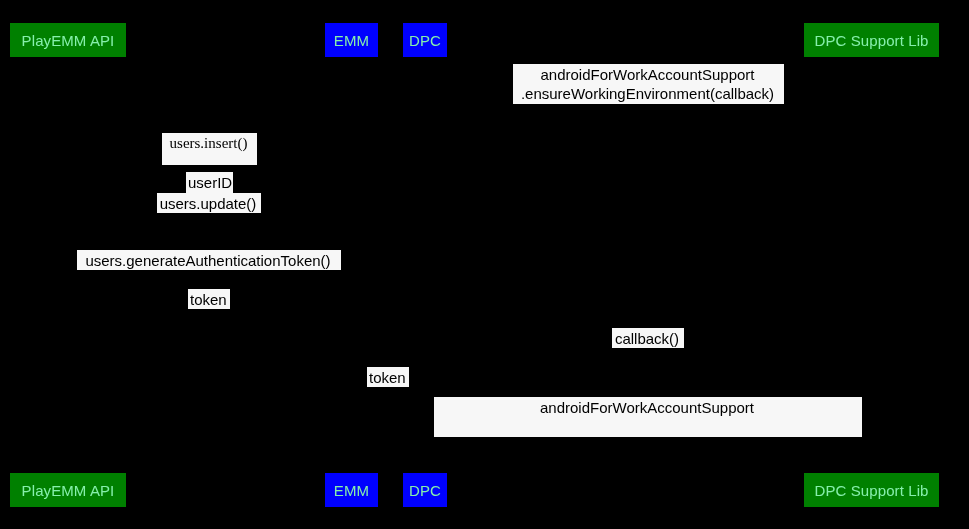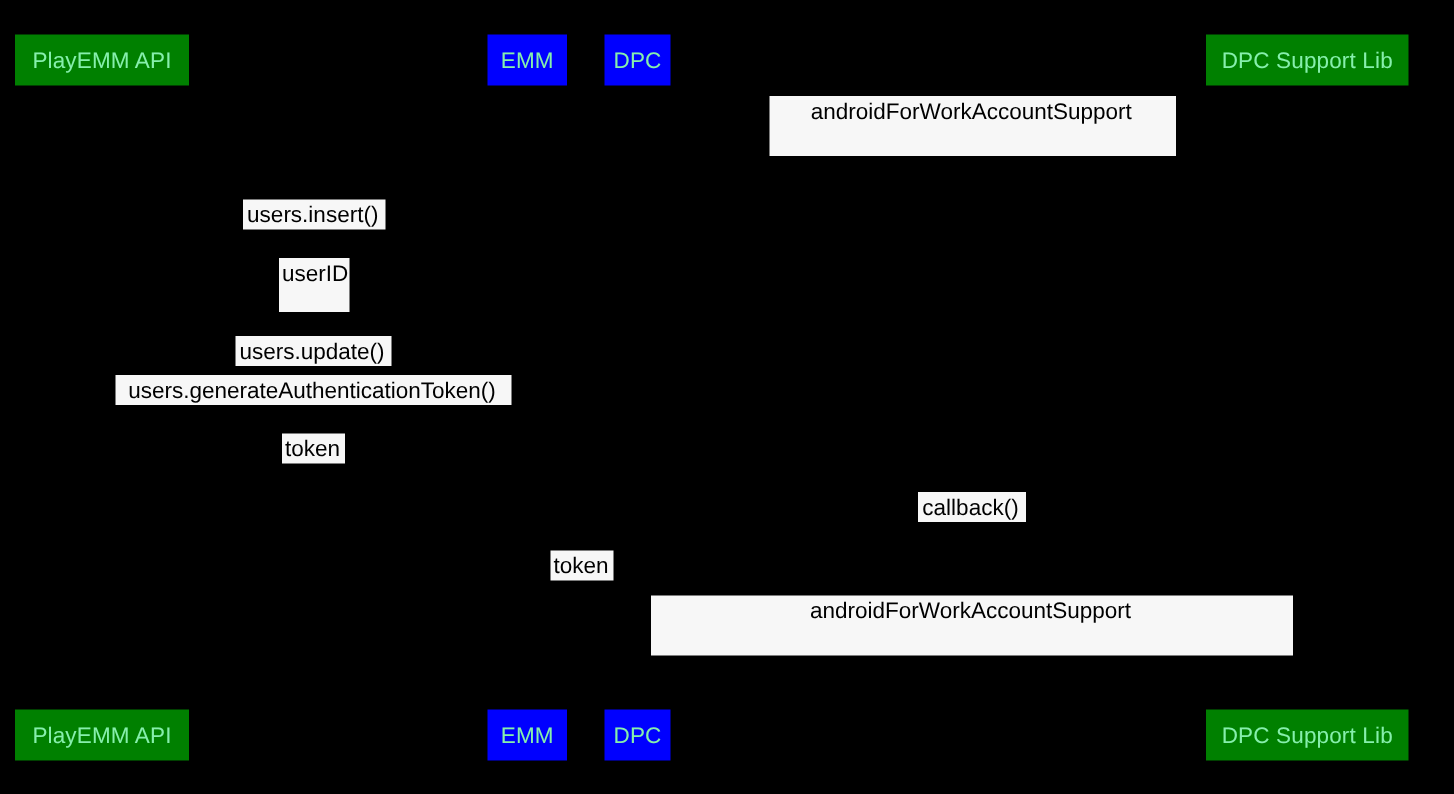--- a/index.html
+++ b/index.html
@@ -102,30 +102,30 @@
       <span>EMM</span>
     </div>
     <div class="participant" style="left: 403px; top: 473px; width: 44px; height: 34px; background: rgb(0, 0, 255);">
       <span>DPC</span>
     </div>
     <div class="participant" style="left: 804px; top: 473px; width: 135px; height: 34px; background: rgb(0, 128, 0);">
       <span>DPC Support Lib</span>
     </div>
     <div class="arrow" style="left: 425px; width: 446px; top: 106px;"></div>
     <div class="arrow-head right" style="top: 102px; left: 863px;"></div>
-    <div class="msg-label two-line" style="left: 513px; top: 64px; width: 271px; height: 40px;"><span class="line">androidForWorkAccountSupport</span></div>
+    <div class="msg-label two-line" style="left: 513px; top: 64px; width: 271px; height: 40px;"><span class="line">androidForWorkAccountSupport</span><span class="line">.ensureWorkingEnvironment(callback)</span></div>
     <div class="arrow" style="left: 68px; width: 283px; top: 155px;"></div>
     <div class="arrow-head left" style="top: 151px; left: 68px;"></div>
-    <div class="msg-label" style="left: 162px; top: 133px; width: 95px; height: 20px;"><span class="line">users.insert()</span></div>
+    <div class="msg-label" style="left: 162px; top: 133px; width: 95px; height: 32px; font-family: Liberation Serif, serif;"><span class="line">users.insert()</span></div>
     <div class="arrow" style="left: 68px; width: 283px; top: 194px;"></div>
     <div class="arrow-head right" style="top: 190px; left: 343px;"></div>
     <div class="msg-label" style="left: 186px; top: 172px; width: 47px; height: 36px;"><span class="line">userID</span></div>
     <div class="arrow" style="left: 68px; width: 283px; top: 233px;"></div>
     <div class="arrow-head left" style="top: 229px; left: 68px;"></div>
-    <div class="msg-label" style="left: 157px; top: 224px; width: 104px; height: 20px;"><span class="line">users.update()</span></div>
+    <div class="msg-label" style="left: 157px; top: 193px; width: 104px; height: 20px;"><span class="line">users.update()</span></div>
     <div class="arrow" style="left: 68px; width: 283px; top: 272px;"></div>
     <div class="arrow-head left" style="top: 268px; left: 68px;"></div>
     <div class="msg-label" style="left: 77px; top: 250px; width: 264px; height: 20px;"><span class="line">users.generateAuthenticationToken()</span></div>
     <div class="arrow" style="left: 68px; width: 283px; top: 311px;"></div>
     <div class="arrow-head right" style="top: 307px; left: 343px;"></div>
     <div class="msg-label" style="left: 188px; top: 289px; width: 42px; height: 20px;"><span class="line">token</span></div>
     <div class="arrow" style="left: 425px; width: 446px; top: 350px;"></div>
     <div class="arrow-head left" style="top: 346px; left: 425px;"></div>
     <div class="msg-label" style="left: 612px; top: 328px; width: 72px; height: 20px;"><span class="line">callback()</span></div>
     <div class="arrow" style="left: 351px; width: 74px; top: 389px;"></div>

